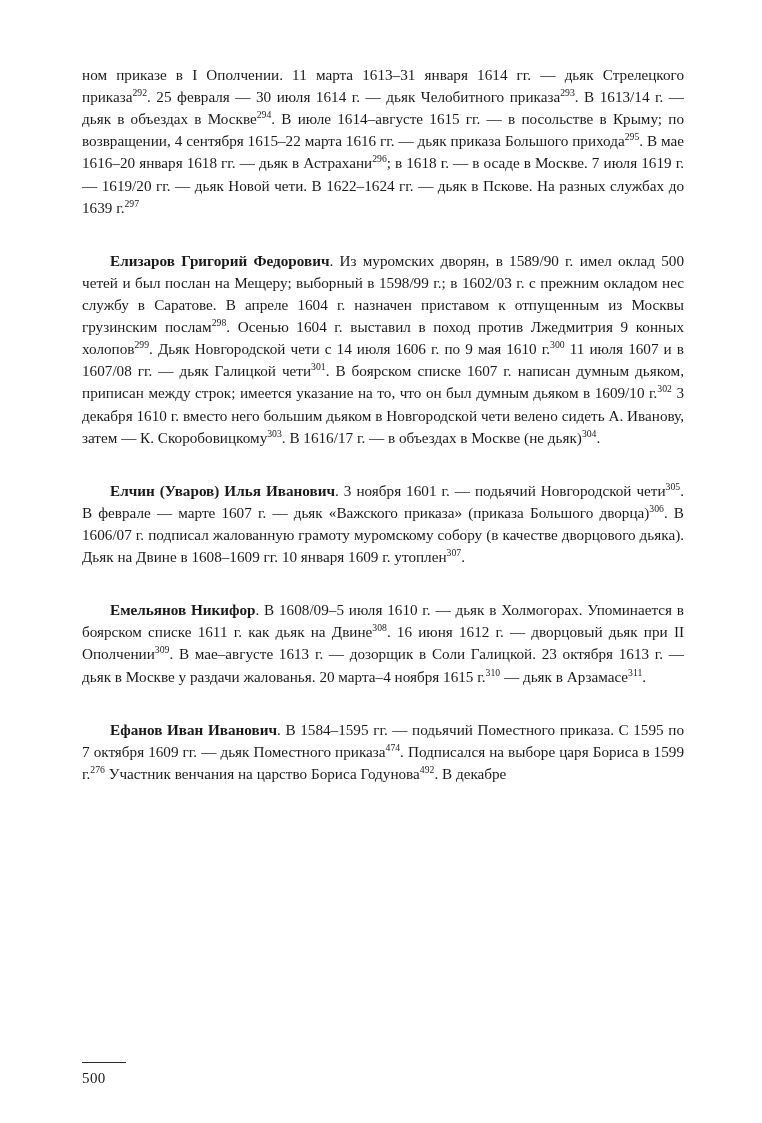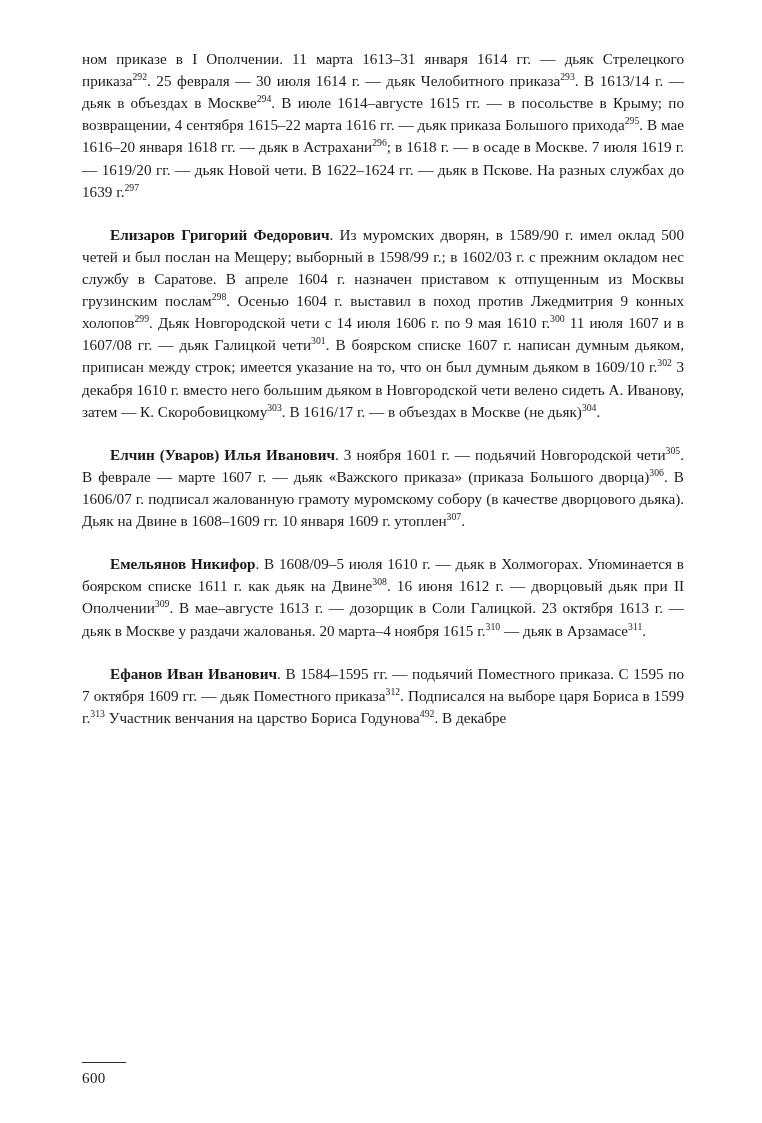--- a/index.html
+++ b/index.html
@@ -11,35 +11,35 @@
     height: 1123px;
     background: #ffffff;
     font-family: "Liberation Serif", serif;
     color: #1a1a1a;
   }
   .page {
     position: relative;
     width: 762px;
     height: 1123px;
     box-sizing: border-box;
-    padding: 48px 78px 0 82px;
+    padding: 64px 78px 0 82px;
   }
   .body-text {
     font-size: 15.2px;
     line-height: 1.455;
     text-align: justify;
     text-justify: inter-word;
     hyphens: manual;
   }
   p.para {
     margin: 0;
     text-indent: 0;
   }
   p.para + p.para {
-    margin-top: 21px;
+    margin-top: 31px;
   }
   p.entry {
     text-indent: 28px;
   }
   .lemma {
     font-weight: bold;
   }
   sup {
     font-size: 0.64em;
     line-height: 0;
@@ -65,21 +65,21 @@
 </head>
 <body>
 
 <div class="page">
 
   <div class="body-text">
     <p class="para">ном приказе в I Ополчении. 11 марта 1613–31 января 1614 гг. — дьяк Стрелецкого приказа<sup>292</sup>. 25 февраля — 30 июля 1614 г. — дьяк Челобитного приказа<sup>293</sup>. В 1613/14 г. — дьяк в объездах в Москве<sup>294</sup>. В июле 1614–августе 1615 гг. — в посольстве в Крыму; по возвращении, 4 сентября 1615–22 марта 1616 гг. — дьяк приказа Большого прихода<sup>295</sup>. В мае 1616–20 января 1618 гг. — дьяк в Астрахани<sup>296</sup>; в 1618 г. — в осаде в Москве. 7 июля 1619 г. — 1619/20 гг. — дьяк Новой чети. В 1622–1624 гг. — дьяк в Пскове. На разных службах до 1639 г.<sup>297</sup></p>
     <p class="para entry"><span class="lemma">Елизаров Григорий Федорович</span>. Из муромских дворян, в 1589/90 г. имел оклад 500 четей и был послан на Мещеру; выборный в 1598/99 г.; в 1602/03 г. с прежним окладом нес службу в Саратове. В апреле 1604 г. назначен приставом к отпущенным из Москвы грузинским послам<sup>298</sup>. Осенью 1604 г. выставил в поход против Лжедмитрия 9 конных холопов<sup>299</sup>. Дьяк Новгородской чети с 14 июля 1606 г. по 9 мая 1610 г.<sup>300</sup> 11 июля 1607 и в 1607/08 гг. — дьяк Галицкой чети<sup>301</sup>. В боярском списке 1607 г. написан думным дьяком, приписан между строк; имеется указание на то, что он был думным дьяком в 1609/10 г.<sup>302</sup> 3 декабря 1610 г. вместо него большим дьяком в Новгородской чети велено сидеть А. Иванову, затем — К. Скоробовицкому<sup>303</sup>. В 1616/17 г. — в объездах в Москве (не дьяк)<sup>304</sup>.</p>
     <p class="para entry"><span class="lemma">Елчин (Уваров) Илья Иванович</span>. 3 ноября 1601 г. — подьячий Новгородской чети<sup>305</sup>. В феврале — марте 1607 г. — дьяк «Важского приказа» (приказа Большого дворца)<sup>306</sup>. В 1606/07 г. подписал жалованную грамоту муромскому собору (в качестве дворцового дьяка). Дьяк на Двине в 1608–1609 гг. 10 января 1609 г. утоплен<sup>307</sup>.</p>
     <p class="para entry"><span class="lemma">Емельянов Никифор</span>. В 1608/09–5 июля 1610 г. — дьяк в Холмогорах. Упоминается в боярском списке 1611 г. как дьяк на Двине<sup>308</sup>. 16 июня 1612 г. — дворцовый дьяк при II Ополчении<sup>309</sup>. В мае–августе 1613 г. — дозорщик в Соли Галицкой. 23 октября 1613 г. — дьяк в Москве у раздачи жалованья. 20 марта–4 ноября 1615 г.<sup>310</sup> — дьяк в Арзамасе<sup>311</sup>.</p>
-    <p class="para entry"><span class="lemma">Ефанов Иван Иванович</span>. В 1584–1595 гг. — подьячий Поместного приказа. С 1595 по 7 октября 1609 гг. — дьяк Поместного приказа<sup>312</sup>. Подписался на выборе царя Бориса в 1599 г.<sup>313</sup> Участник венчания на царство Бориса Годунова<sup>492</sup>. В декабре</p>
+    <p class="para entry"><span class="lemma">Ефанов Иван Иванович</span>. В 1584–1595 гг. — подьячий Поместного приказа. С 1595 по 7 октября 1609 гг. — дьяк Поместного приказа<sup>474</sup>. Подписался на выборе царя Бориса в 1599 г.<sup>276</sup> Участник венчания на царство Бориса Годунова<sup>492</sup>. В декабре</p>
   </div>
 
   <div class="footer">
     <div class="footer-rule"></div>
-    <div class="page-number">600</div>
+    <div class="page-number">500</div>
   </div>
 
 </div>
 
 </body></html>

